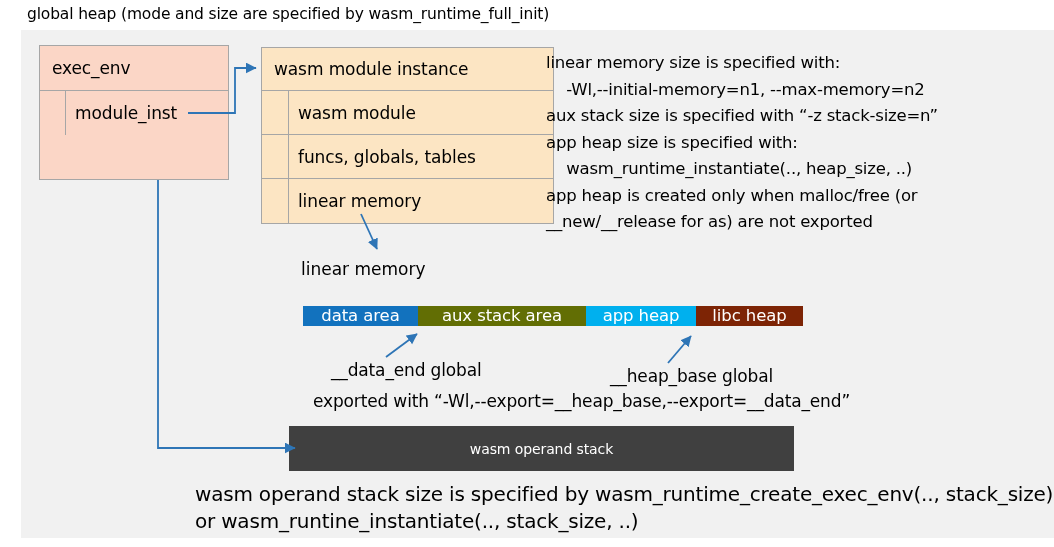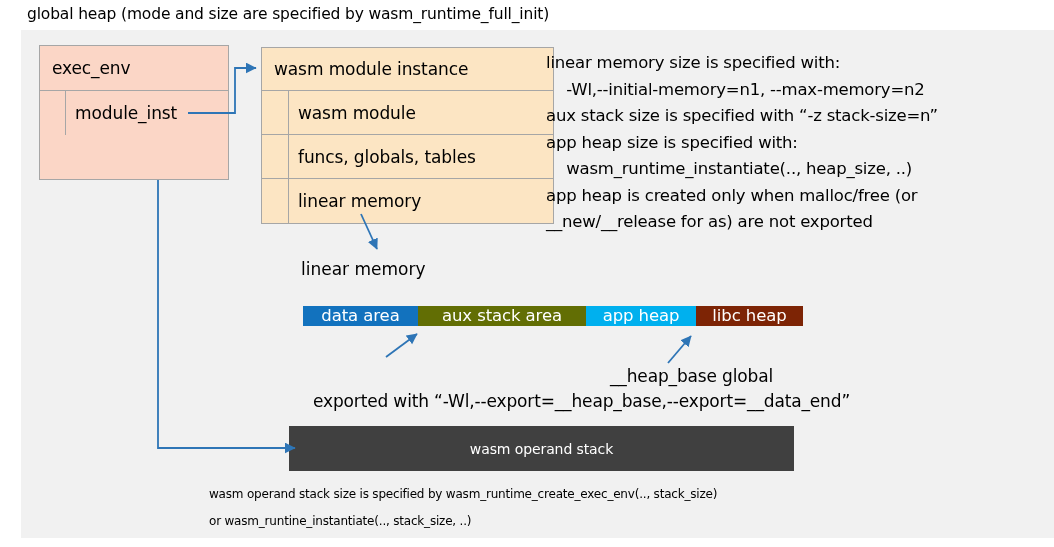--- a/index.html
+++ b/index.html
@@ -159,22 +159,22 @@
     line-height: 24px;
     white-space: nowrap;
     letter-spacing: -0.15px;
   }
   #anno-data-end  { left: 318px; top: 358px; }
   #anno-heap-base { left: 597px; top: 364px; }
   #anno-exported  { left: 300px; top: 389px; }
 
   .bottom-note {
     position: absolute;
-    left: 196px; top: 481px;
-    font-size: 12px;
+    left: 182px; top: 481px;
+    font-size: 20px;
     line-height: 27px;
     white-space: pre;
     letter-spacing: -0.2px;
   }
 
   
   #wires {
     position: absolute;
     left: 0; top: 0;
     width: 1054px; height: 547px;
@@ -228,20 +228,21 @@
 
   <div class="lm-label">linear memory</div>
 
   <div id="mem-bar">
     <div class="seg seg-data">data area</div>
     <div class="seg seg-aux">aux stack area</div>
     <div class="seg seg-app">app heap</div>
     <div class="seg seg-libc">libc heap</div>
   </div>
 
+  <div class="anno" id="anno-data-end">__data_end global</div>
   <div class="anno" id="anno-heap-base">__heap_base global</div>
   <div class="anno" id="anno-exported">exported with “-Wl,--export=__heap_base,--export=__data_end”</div>
 
   <div id="operand-bar">wasm operand stack</div>
 
   <div class="bottom-note">wasm operand stack size is specified by wasm_runtime_create_exec_env(.., stack_size)
 or wasm_runtine_instantiate(.., stack_size, ..)</div>
 
   <svg id="wires" viewBox="0 0 1054 547">
     <defs>

